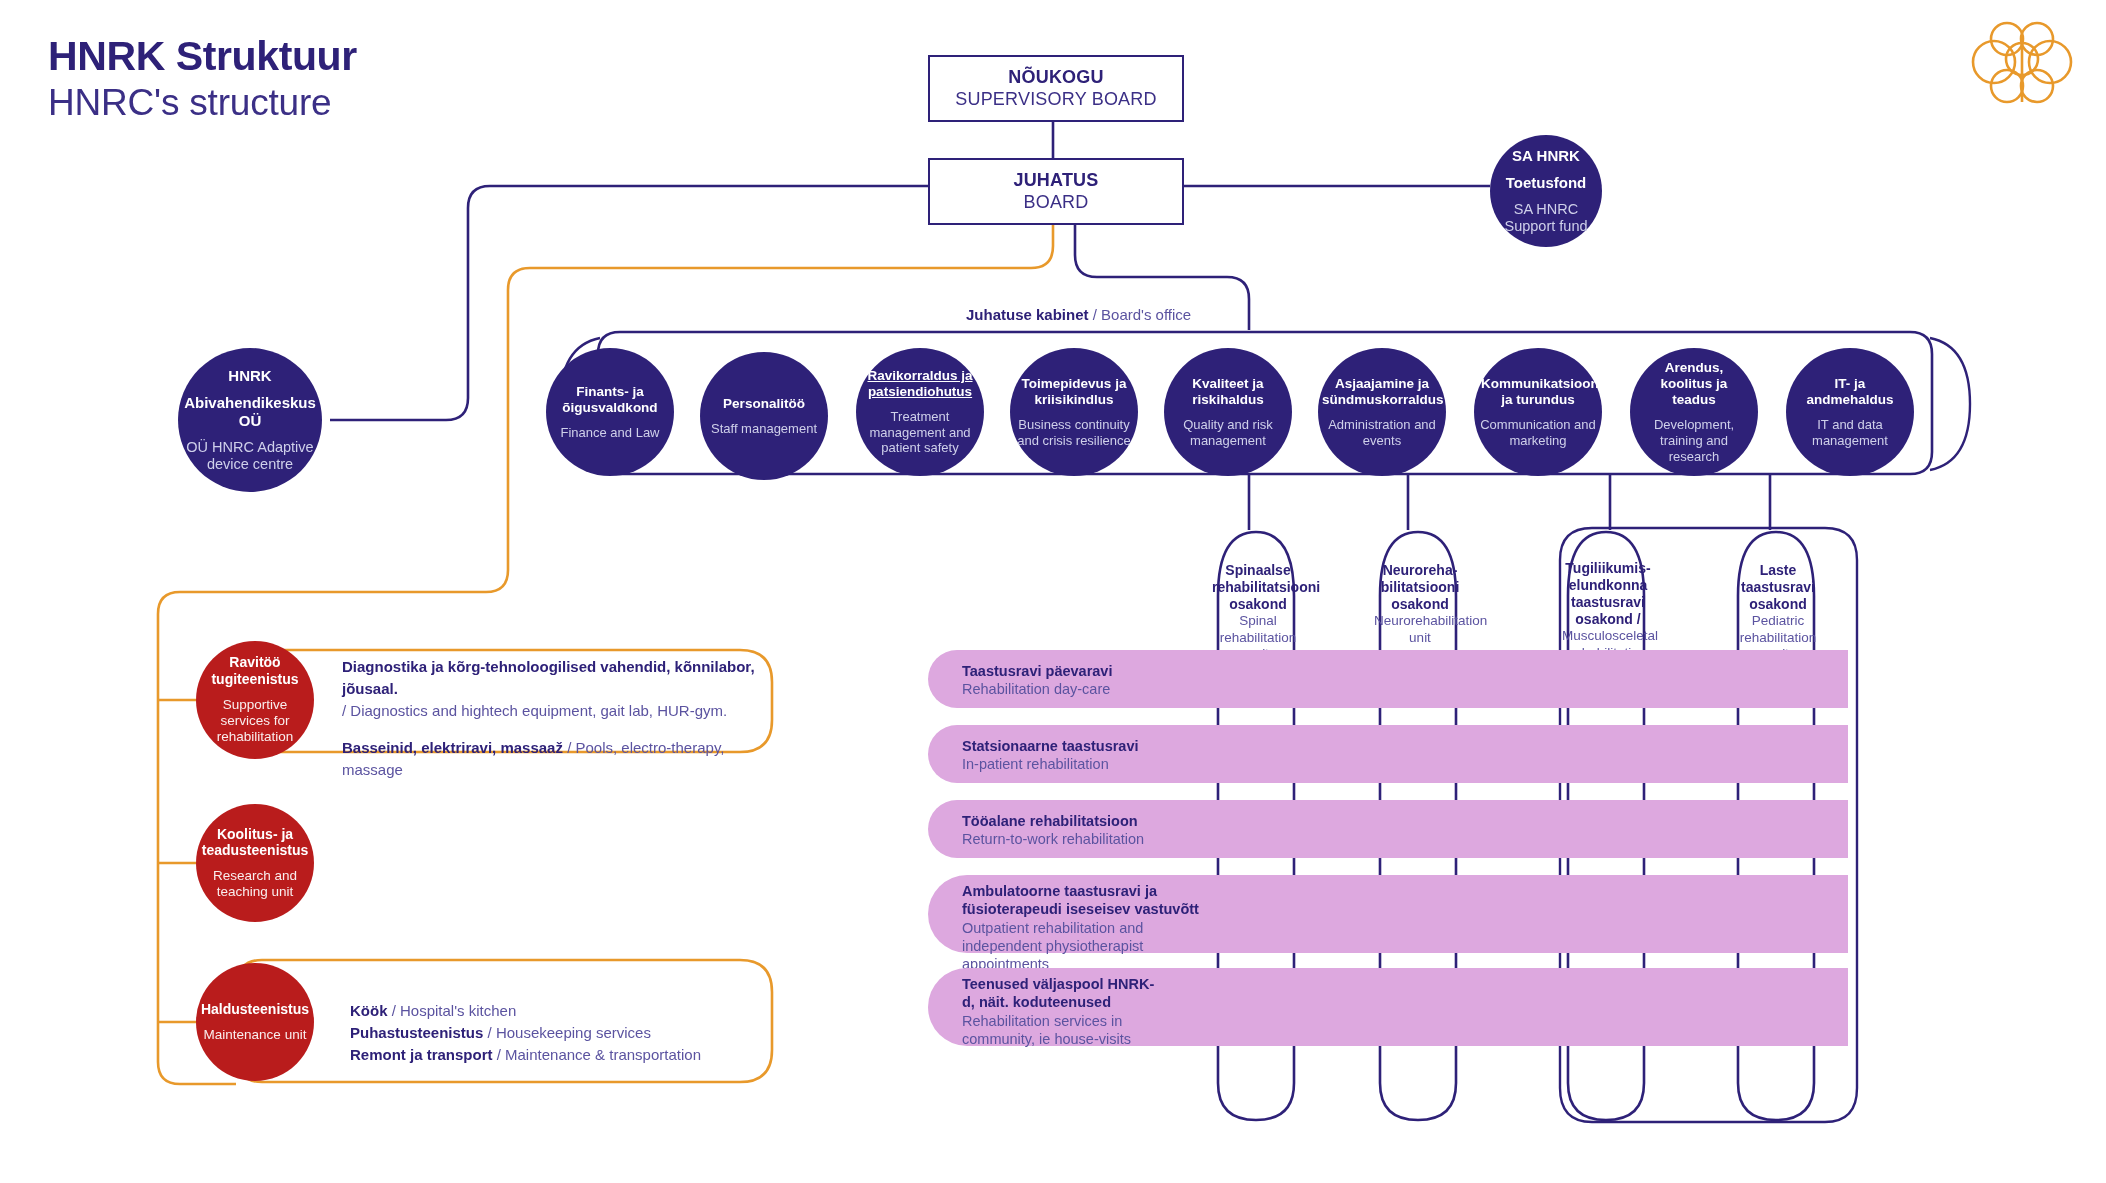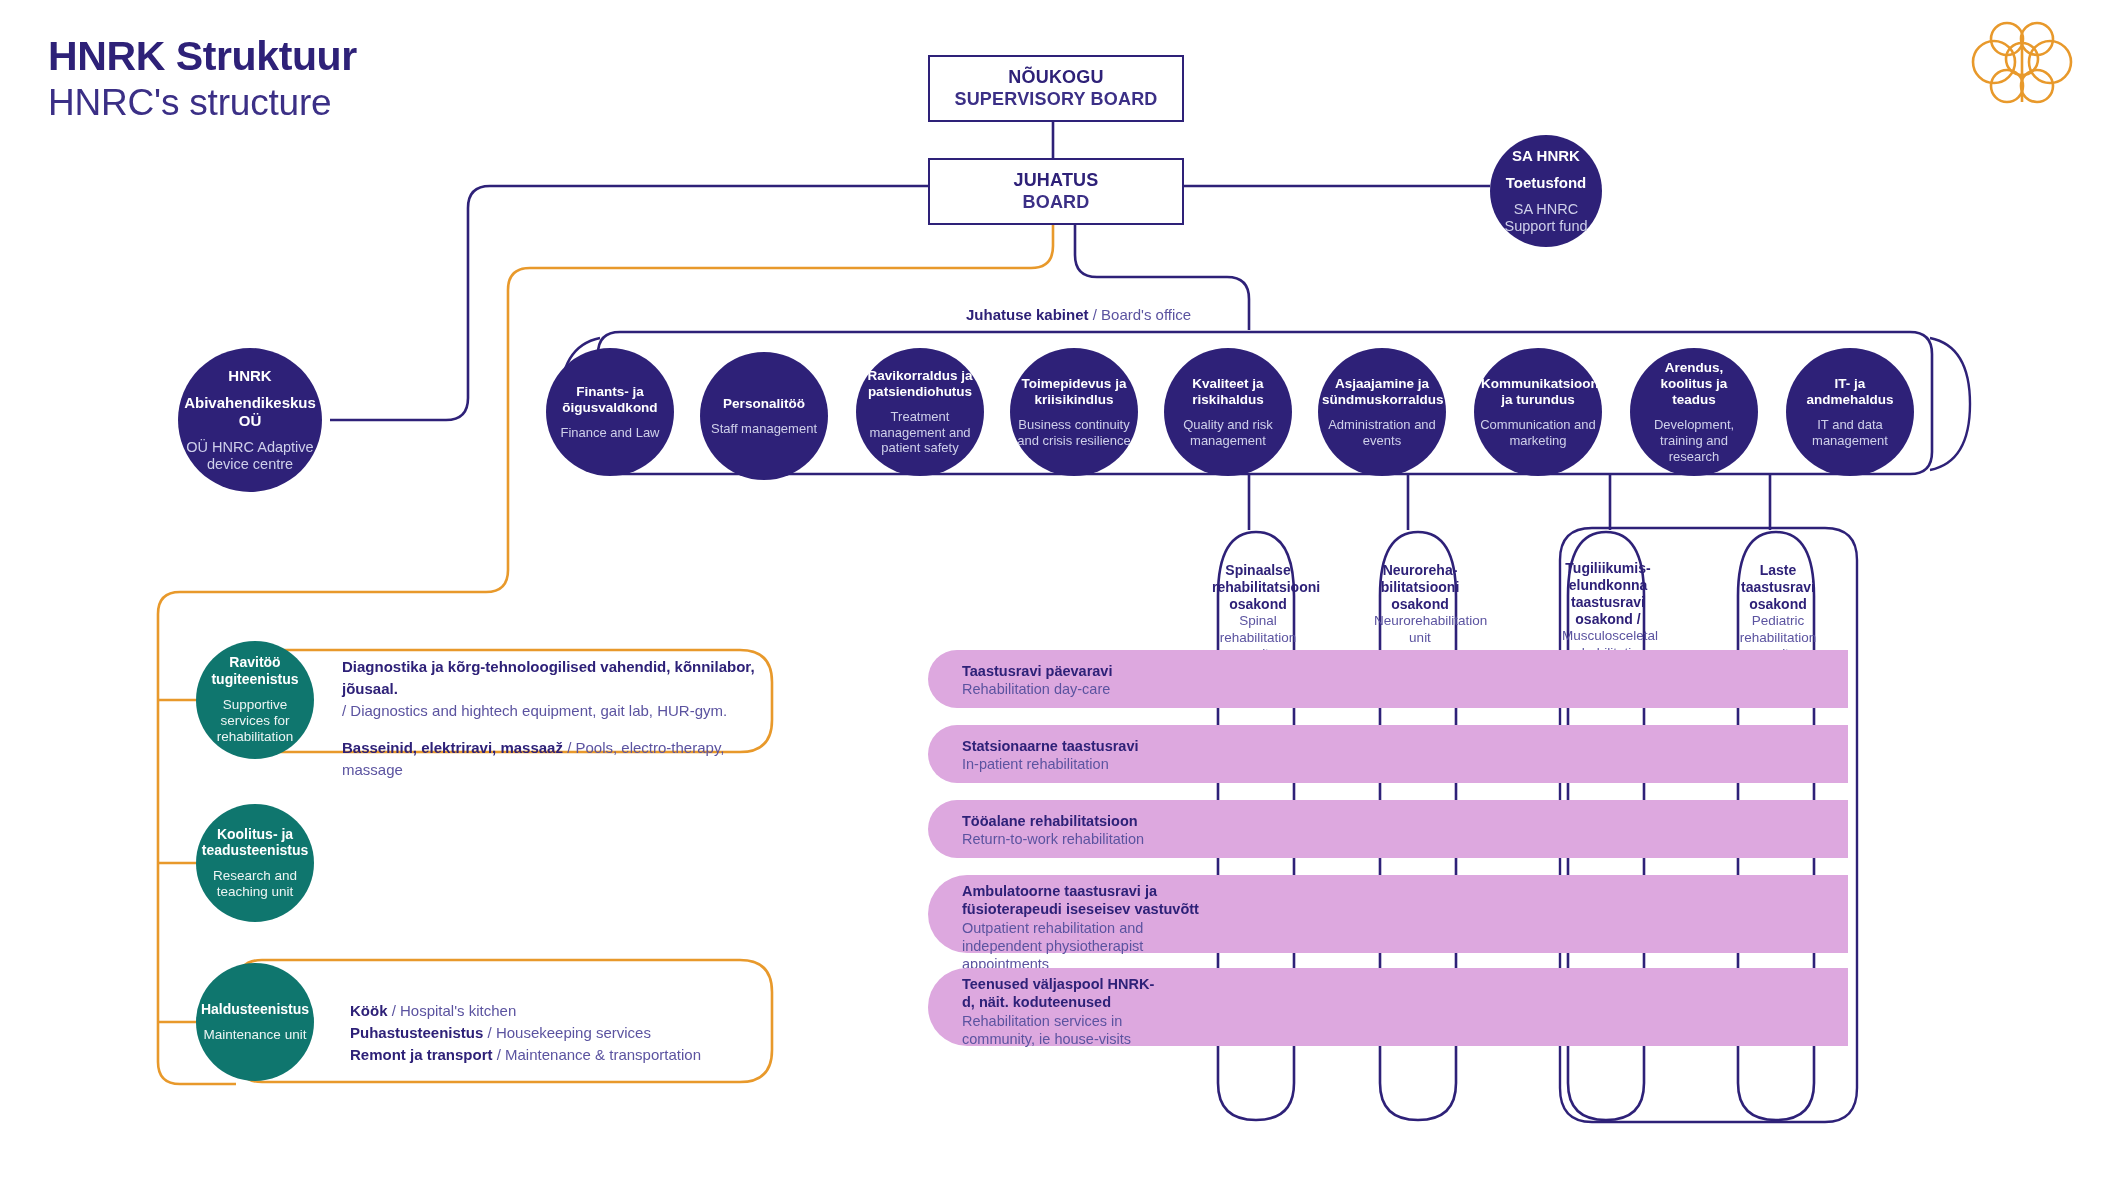--- a/index.html
+++ b/index.html
@@ -16,27 +16,27 @@
   .logo{position:absolute;left:1962px;top:14px;width:120px;height:105px;}
 
   
   svg.wires{position:absolute;left:0;top:0;width:2106px;height:1183px;pointer-events:none;}
 
   
   .boxnode{position:absolute;border:2px solid #2e2178;background:#fff;
            display:flex;flex-direction:column;align-items:center;justify-content:center;
            text-align:center;}
   .boxnode .t1{font-size:18px;font-weight:bold;color:#2e2178;line-height:1.18;letter-spacing:0.2px;}
-  .boxnode .t2{font-size:18px;font-weight:bold;color:#3b2f86;line-height:1.18;letter-spacing:0.2px;}
+  .boxnode .t2{font-size:18px;font-weight:normal;color:#3b2f86;line-height:1.18;letter-spacing:0.2px;}
 
   
   .circ{position:absolute;border-radius:50%;display:flex;flex-direction:column;
         align-items:center;justify-content:center;text-align:center;box-sizing:border-box;gap:9px;}
   .circ.blue{background:#2e2178;}
-  .circ.orange{background:#0f766e;}
+  .circ.orange{background:#b91c1c;}
   .circ .c1{font-weight:bold;color:#ffffff;line-height:1.2;}
   .circ .c2{font-weight:normal;color:#cfd0ea;line-height:1.2;}
   .circ.orange .c2{color:#ffffff;opacity:.92;}
 
   
   .dept .c1{font-size:13.5px;}
   .dept .c2{font-size:13px;}
   .big .c1{font-size:15px;}
   .big .c2{font-size:14.5px;}
 
@@ -158,21 +158,21 @@
 
   <div class="circ blue dept" style="left:546px;top:348px;width:128px;height:128px;padding:6px;">
     <div class="c1" style="max-width:118px;">Finants- ja õigusvaldkond</div>
     <div class="c2" style="max-width:118px;">Finance and Law</div>
   </div>
   <div class="circ blue dept" style="left:700px;top:352px;width:128px;height:128px;padding:6px;">
     <div class="c1" style="max-width:120px;">Personalitöö</div>
     <div class="c2" style="max-width:120px;">Staff management</div>
   </div>
   <div class="circ blue dept" style="left:856px;top:348px;width:128px;height:128px;padding:6px;">
-    <div class="c1" style="max-width:118px;">Ravikorraldus ja patsiendiohutus</div>
+    <div class="c1" style="max-width:118px;text-decoration:underline;">Ravikorraldus ja patsiendiohutus</div>
     <div class="c2" style="max-width:118px;">Treatment management and patient safety</div>
   </div>
   <div class="circ blue dept" style="left:1010px;top:348px;width:128px;height:128px;padding:6px;">
     <div class="c1" style="max-width:118px;">Toimepidevus ja kriisikindlus</div>
     <div class="c2" style="max-width:120px;">Business continuity and crisis resilience</div>
   </div>
   <div class="circ blue dept" style="left:1164px;top:348px;width:128px;height:128px;padding:6px;">
     <div class="c1" style="max-width:112px;">Kvaliteet ja riskihaldus</div>
     <div class="c2" style="max-width:112px;">Quality and risk management</div>
   </div>

